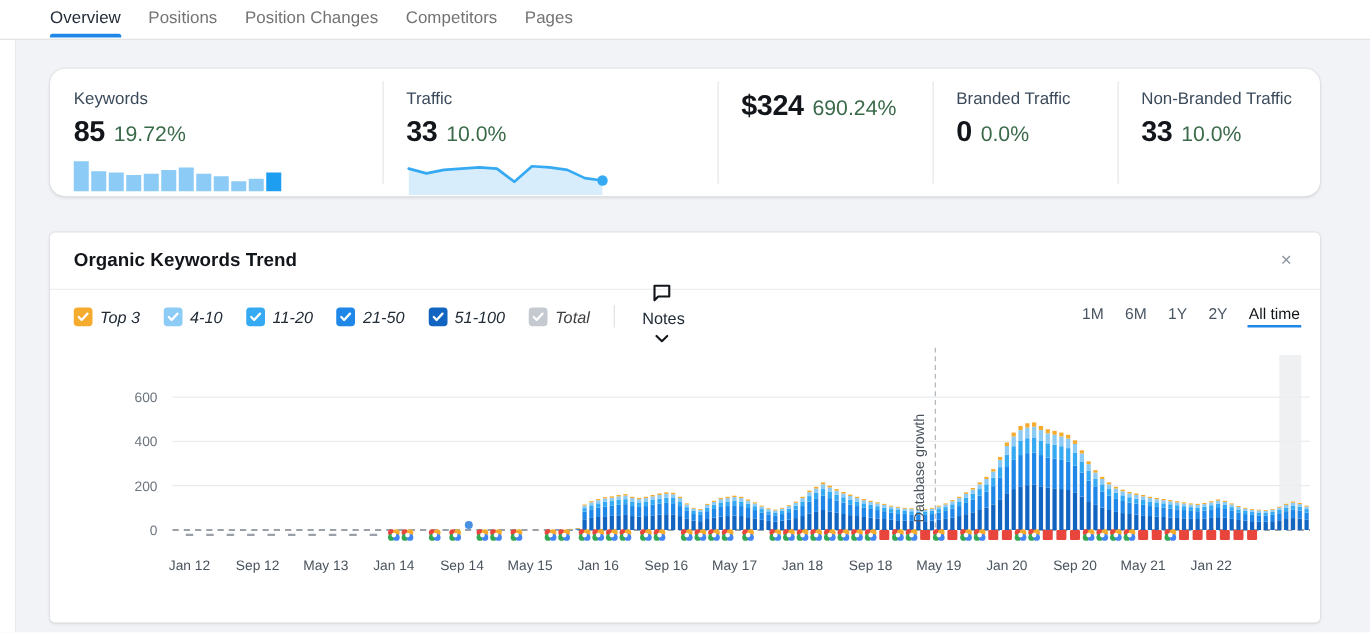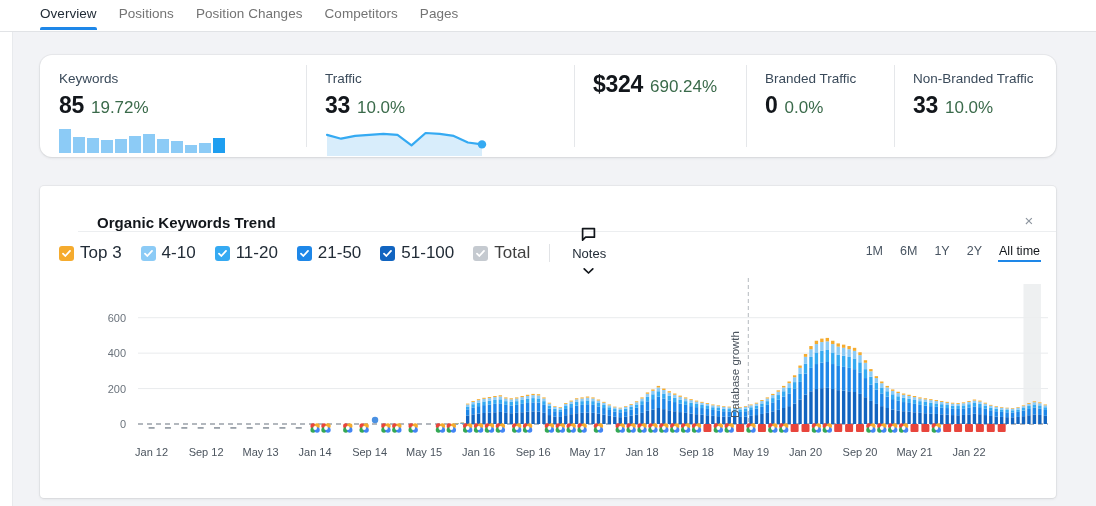--- a/index.html
+++ b/index.html
@@ -110,24 +110,23 @@
     position: absolute;
     left: 40px; top: 186px;
     width: 1016px; height: 312px;
     background: #ffffff;
     border-radius: 4px;
     box-shadow: 0 1px 3px rgba(22,27,34,0.10), 0 0 0 1px rgba(22,27,34,0.04);
     overflow: hidden;
   }
   .trend-head {
     height: 46px;
-    display: flex; align-items: flex-end;
+    display: flex; align-items: center;
     padding: 0 16px 0 19px;
     border-bottom: 1px solid #eceef0;
-    margin-left: 38px;
   }
   .trend-title {
     font-size: 15px; font-weight: bold; color: #12161b;
     letter-spacing: 0.05px;
   }
   .close-btn {
     margin-left: auto;
     width: 22px; height: 22px;
     display: flex; align-items: center; justify-content: center;
     color: #8c949e; font-size: 15px; cursor: pointer;
@@ -140,21 +139,21 @@
     display: flex; align-items: center;
     padding: 0 16px 0 19px;
   }
   .lg { display: flex; align-items: center; margin-right: 19px; cursor: pointer; }
   .cb {
     width: 15px; height: 15px; border-radius: 3px;
     display: flex; align-items: center; justify-content: center;
     margin-right: 6px; flex: 0 0 auto;
   }
   .cb svg { display:block; }
-  .lg-label { font-size: 17px; color: #222c37; white-space: nowrap; }
+  .lg-label { font-size: 13px; color: #222c37; white-space: nowrap; font-style: italic; }
   .lg.muted .lg-label { color: #404040; }
 
   .lg-sep {
     width: 1px; height: 18px; background: #e1e3e6;
     margin: 0 15px 0 0;
   }
   .notes {
     display: flex; align-items: center; cursor: pointer; flex-direction: column;
   }
   .notes-label { font-size: 13px; color: #222c37; margin: 0 5px 0 7px; }

